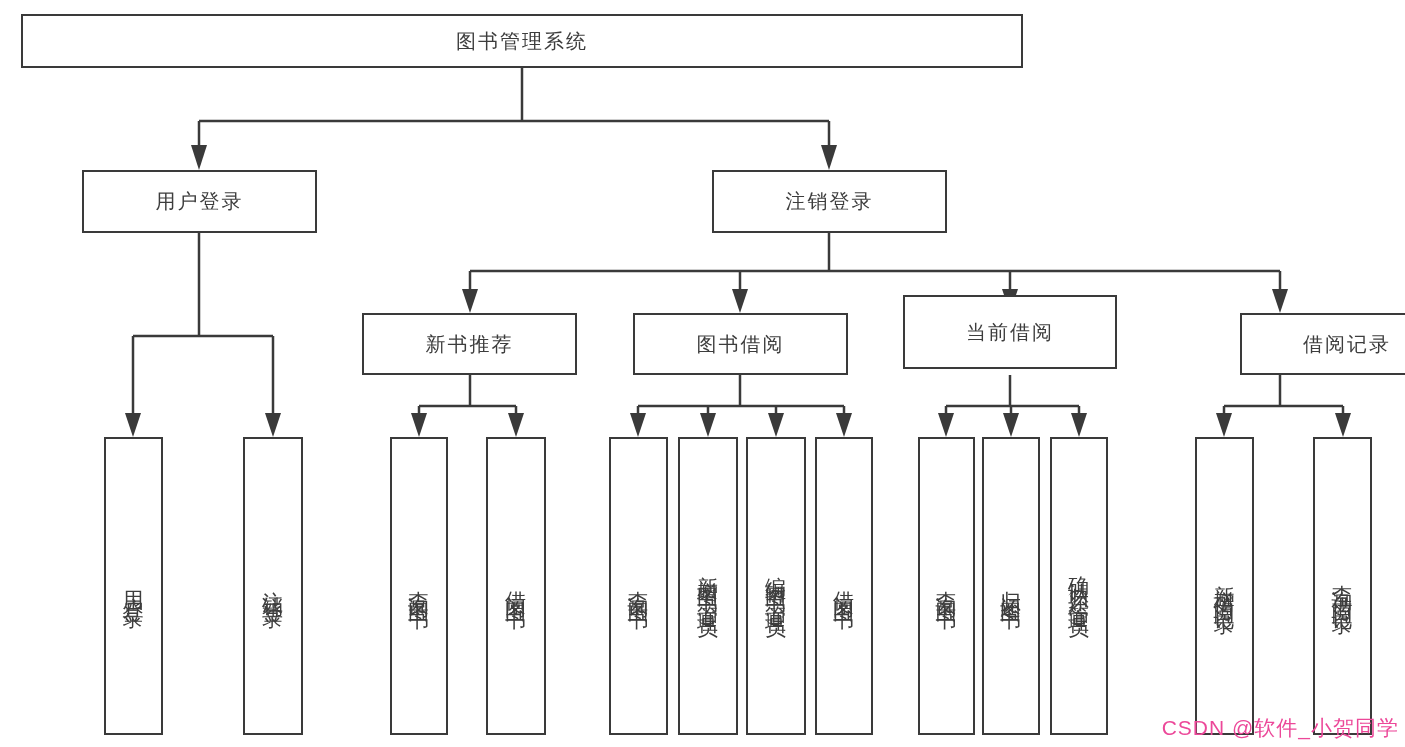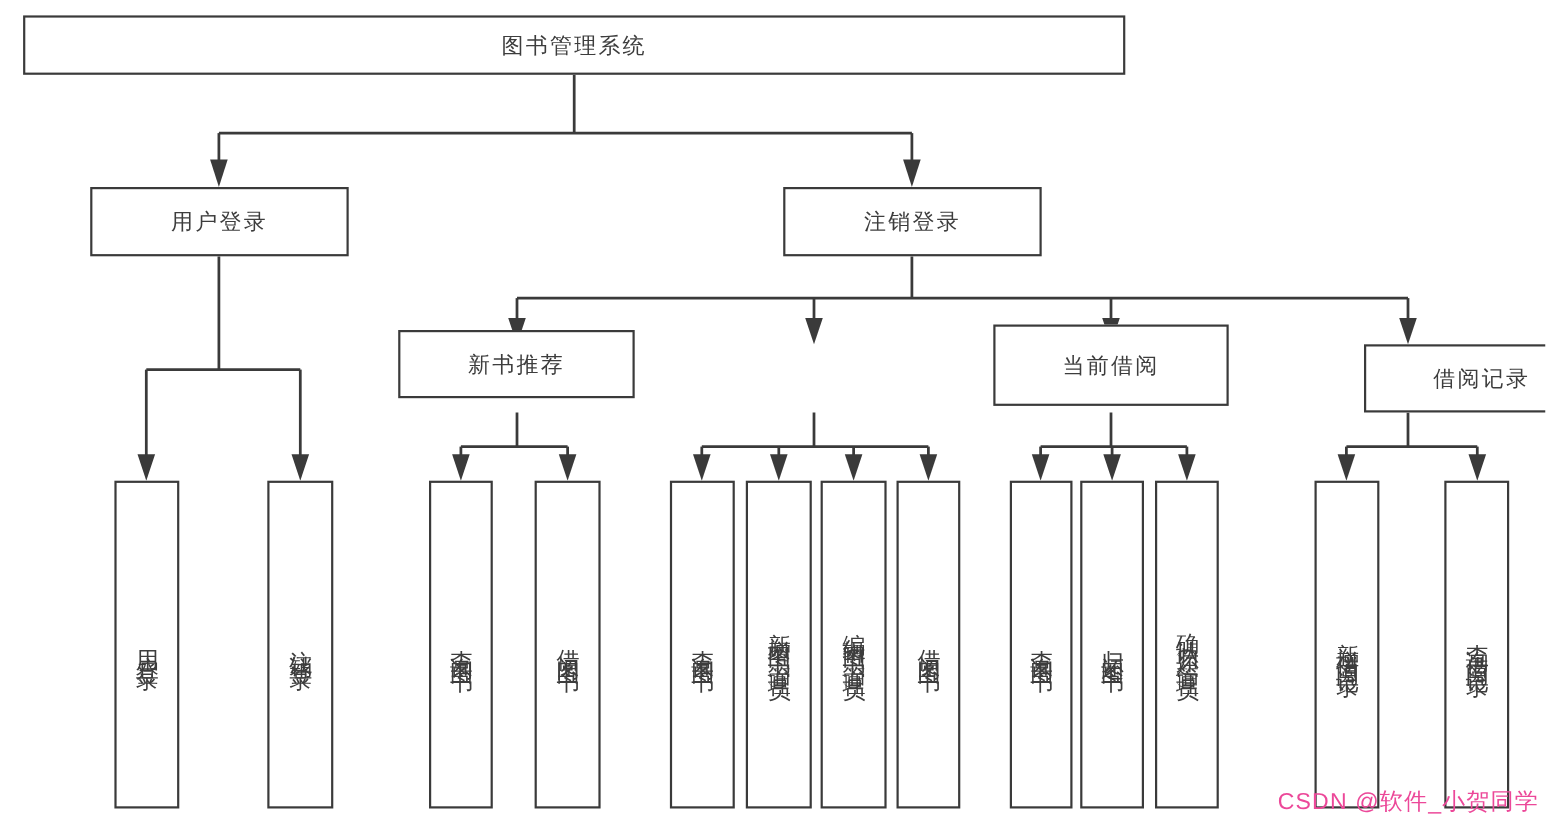--- a/index.html
+++ b/index.html
@@ -124,22 +124,25 @@
     <span>图书管理系统</span>
   </div>
 
   <div class="node h" style="left:82px;top:170px;width:235px;height:63px">
     <span>用户登录</span>
   </div>
   <div class="node h" style="left:712px;top:170px;width:235px;height:63px">
     <span>注销登录</span>
   </div>
 
-  <div class="node h" style="left:362px;top:300px;width:215px;height:62px">
+  <div class="node h" style="left:362px;top:313px;width:215px;height:62px">
     <span>新书推荐</span>
+  </div>
+  <div class="node h" style="left:633px;top:313px;width:215px;height:62px">
+    <span>图书借阅</span>
   </div>
   <div class="node h" style="left:903px;top:295px;width:214px;height:74px">
     <span>当前借阅</span>
   </div>
   <div class="node h" style="left:1240px;top:313px;width:214px;height:62px">
     <span>借阅记录</span>
   </div>
 
   <div class="node v" style="left:104px;top:437px;width:59px;height:298px">
     <span>用户登录</span>

